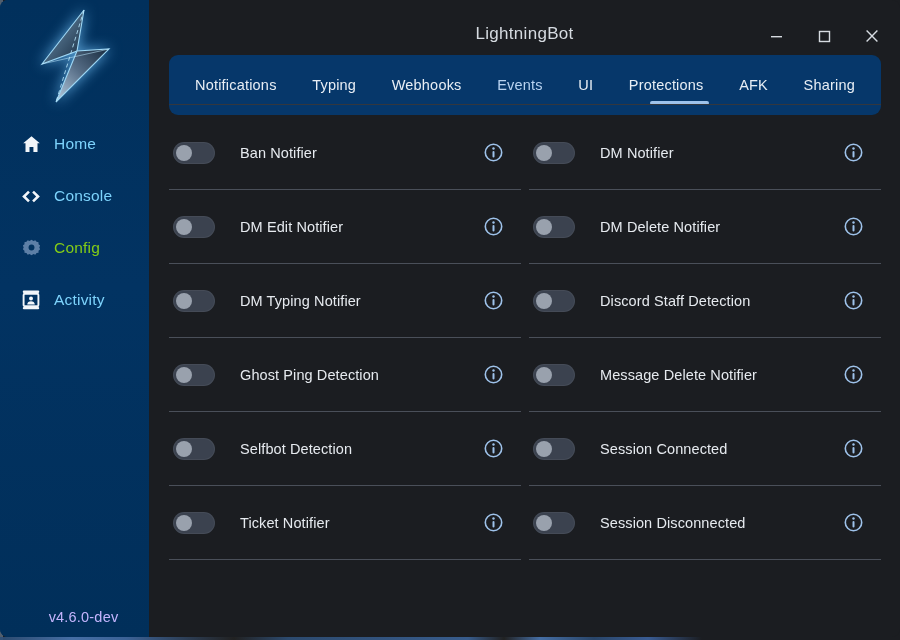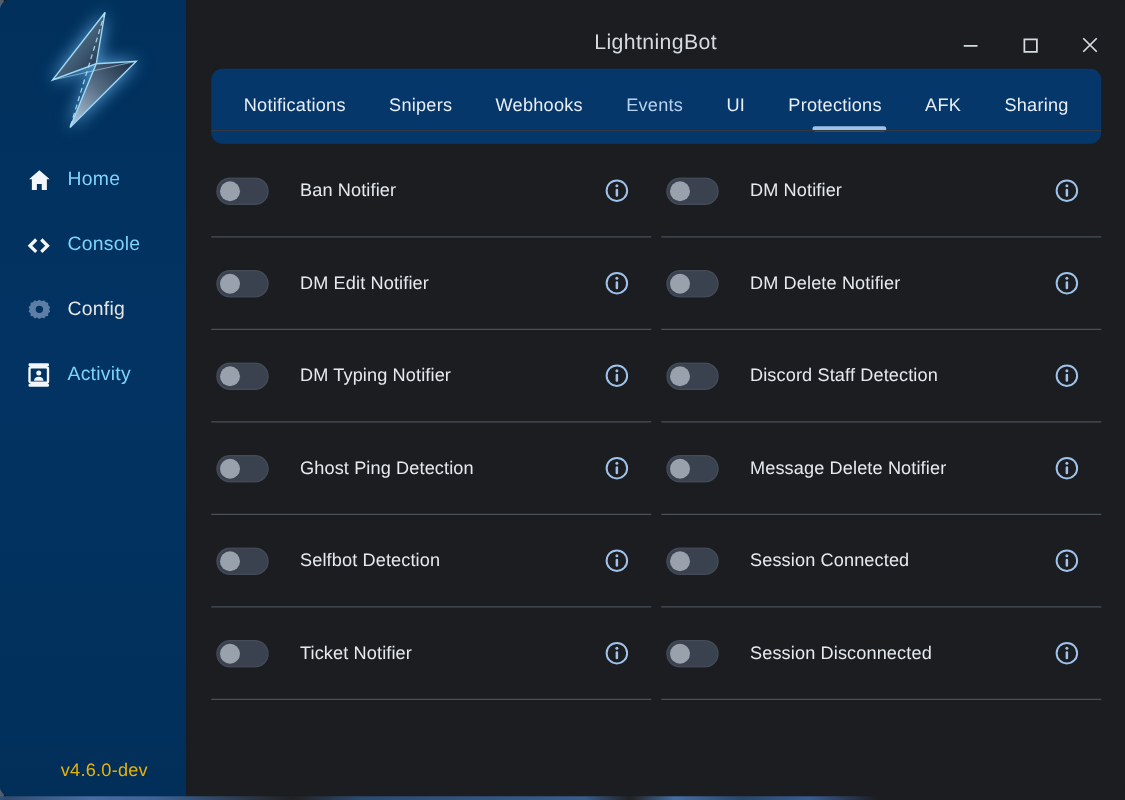--- a/index.html
+++ b/index.html
@@ -41,26 +41,26 @@
 
   .nav { position:absolute; left:0; top:118px; width:149px; }
   .nav-item {
     display:flex; align-items:center; gap:13px;
     height:52px; padding-left:21px;
     color:#7dd3fc; font-size:15.5px; letter-spacing:.2px;
     cursor:pointer; user-select:none;
   }
   .nav-item .ico { width:20px; height:20px; display:flex; align-items:center; justify-content:center; flex:0 0 20px; }
   .nav-item .ico svg { display:block; }
-  .nav-item.dim { color:#e5e5e5;align-items:center; }
+  .nav-item.dim { color:#84cc16;align-items:center; }
   .nav-item.dim .ico svg { fill:#5d7fa6; }
 
   .version {
     position:absolute; left:0; bottom:12px; width:167px;
-    text-align:center; color:#eab308; font-size:14.5px; letter-spacing:.2px;
+    text-align:center; color:#c4b5fd; font-size:14.5px; letter-spacing:.2px;
   }
 
   
   .main {
     position:absolute; left:149px; top:0; width:751px; height:637px;
     background:#1b1d21;
     border-top-right-radius:8px; border-bottom-right-radius:8px;
     overflow:hidden;
   }
 
@@ -223,21 +223,21 @@
         <div class="win-btn">
           <svg width="14" height="14" viewBox="0 0 14 14">
               <path d="M1.6 1.6 12.4 12.4 M12.4 1.6 1.6 12.4" stroke="#d6dbe1" stroke-width="1.4" fill="none"></path>
             </svg>
         </div>
       </div>
     </div>
 
     <div class="tabbar">
       <div class="tab">Notifications</div>
-      <div class="tab">Snipers</div>
+      <div class="tab">Typing</div>
       <div class="tab">Webhooks</div>
       <div class="tab active">Events</div>
       <div class="tab">UI</div>
       <div class="tab">Protections</div>
       <div class="tab">AFK</div>
       <div class="tab">Sharing</div>
     </div>
     <div class="tab-underline"></div>
     <div class="tabbar-rule"></div>
 

